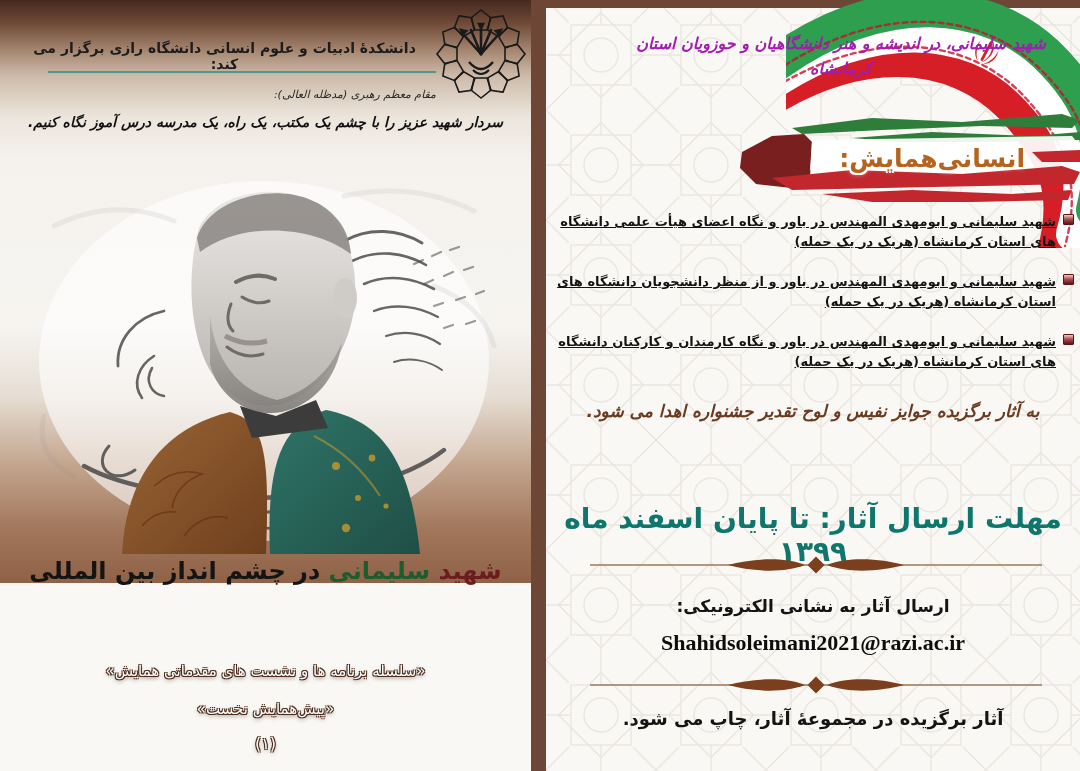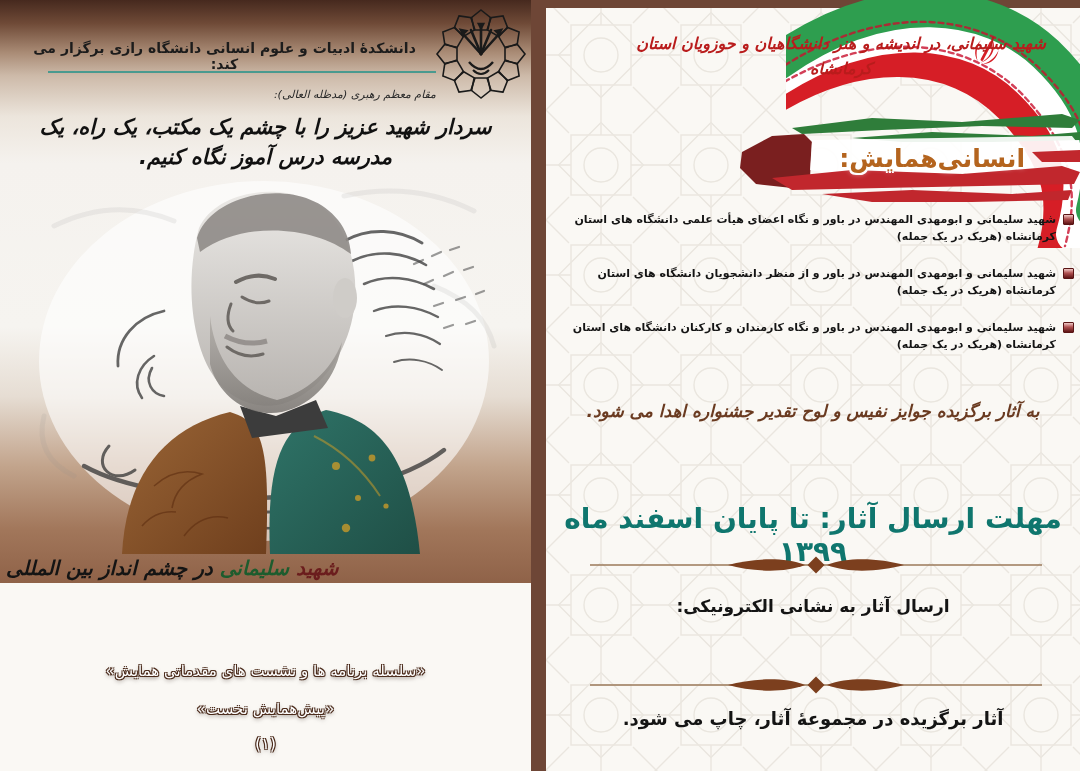--- a/index.html
+++ b/index.html
@@ -29,27 +29,27 @@
   .teal-rule {
     position: absolute; top: 71px; right: 95px; left: 48px; height: 2px;
     background: #4a9a8f;
   }
   .quote-attribution {
     position: absolute; top: 88px; right: 95px;
     font-size: 11px; font-style: italic; color: #2a2a2a;
   }
   .leader-quote {
     position: absolute; top: 112px; right: 8px; left: 8px;
-    font-size: 21px; font-weight: bold; font-style: italic; color: #111;
+    font-size: 14px; font-weight: bold; font-style: italic; color: #111;
     text-align: center; line-height: 1.45;
   }
   .portrait-wrap { position: absolute; top: 166px; left: 14px; width: 502px; height: 388px; }
   .left-title {
     position: absolute; top: 556px; right: 6px; left: 6px;
-    text-align: left; font-size: 20px; font-weight: bold; font-style: italic;
+    text-align: center; font-size: 24px; font-weight: bold; 
     line-height: 1.25; white-space: nowrap;
   }
   .left-title .seg-maroon { color: #6b1d1d; }
   .left-title .seg-green  { color: #1d5c2e; }
   .left-title .seg-black  { color: #141414; }
   .outline-white {
     color: #fff; font-weight: normal;
     text-shadow: 1px 1px 0 #4a2a1a, -1px -1px 0 #4a2a1a, 1px -1px 0 #4a2a1a,
                  -1px 1px 0 #4a2a1a, 0 2px 4px rgba(30,15,5,.55);
   }
@@ -62,37 +62,37 @@
   .right-panel {
     position: absolute; left: 546px; top: 0; width: 534px; height: 771px;
     background: #faf8f4; overflow: hidden;
   }
   .pattern-layer { position: absolute; inset: 0; z-index: 0; }
   .top-brown-bar { position: absolute; top: 0; left: 0; right: 0; height: 8px; background: #6e4636; z-index: 1; }
   .flag-wrap { position: absolute; top: -4px; right: -6px; width: 300px; height: 252px; z-index: 3; }
   .right-title {
     position: absolute; top: 32px; right: 8px; left: 64px; z-index: 4;
     text-align: center; font-size: 16px; font-weight: bold; font-style: italic;
-    color: #b91c1c; line-height: 1.55;
+    color: #a21caf; line-height: 1.55;
   }
   .banner-wrap { position: absolute; top: 112px; right: 0; width: 348px; height: 96px; z-index: 4; }
   .banner-label {
     position: absolute; top: 32px; right: 55px; z-index: 5;
     font-size: 25px; font-weight: bold; color: #b4641e; letter-spacing: 0;
     text-shadow: 1.5px 1.5px 0 #fff, -1.5px -1.5px 0 #fff, 1.5px -1.5px 0 #fff,
                  -1.5px 1.5px 0 #fff, 0 0 6px #fff;
   }
   .themes-list { position: absolute; top: 212px; right: 6px; left: 8px; z-index: 4; }
   .theme-item { display: flex; align-items: flex-start; margin-bottom: 21px; }
   .bullet-square {
     flex: 0 0 auto; width: 11px; height: 11px; margin-top: 2px; margin-left: 7px;
     border: 1px solid #5a1515; border-radius: 1px;
     background: linear-gradient(180deg, #f0c9c6 0%, #b05050 45%, #5e1414 100%);
   }
-  .theme-text { font-size: 11px; font-weight: bold; color: #141414; line-height: 1.5; }
+  .theme-text { font-size: 13px; font-weight: bold; color: #141414; line-height: 1.5; text-decoration: underline; }
   .award-note {
     position: absolute; top: 398px; right: 10px; left: 10px; z-index: 4;
     text-align: center; font-size: 17px; font-weight: bold; font-style: italic;
     color: #6a3a20; line-height: 1.6;
   }
   .deadline-line {
     position: absolute; top: 502px; right: 8px; left: 8px; z-index: 4;
     text-align: center; font-size: 28px; font-weight: bold; color: #0f766e;
   }
   .ornament { position: absolute; right: 38px; left: 44px; height: 26px; z-index: 4; }
@@ -345,20 +345,21 @@
     <div class="ornament ornament-1">
       <svg viewBox="0 0 452 26" width="100%" height="26" preserveAspectRatio="none">
         <line x1="0" y1="13" x2="452" y2="13" stroke="#9b7a5a" stroke-width="1.6"></line>
         <path d="M 215,13 C 192,4 160,7 138,13 C 160,19 192,22 215,13 Z" fill="#7c3f1e"></path>
         <path d="M 237,13 C 260,4 292,7 314,13 C 292,19 260,22 237,13 Z" fill="#7c3f1e"></path>
         <rect x="220" y="7" width="12" height="12" transform="rotate(45 226 13)" fill="#7c3f1e"></rect>
       </svg>
     </div>
 
     <div class="email-label">ارسال آثار به نشانی الکترونیکی:</div>
+    <div class="email-address">Shahidsoleimani2021@razi.ac.ir</div>
 
     <div class="ornament ornament-2">
       <svg viewBox="0 0 452 26" width="100%" height="26" preserveAspectRatio="none">
         <line x1="0" y1="13" x2="452" y2="13" stroke="#9b7a5a" stroke-width="1.6"></line>
         <path d="M 215,13 C 192,4 160,7 138,13 C 160,19 192,22 215,13 Z" fill="#7c3f1e"></path>
         <path d="M 237,13 C 260,4 292,7 314,13 C 292,19 260,22 237,13 Z" fill="#7c3f1e"></path>
         <rect x="220" y="7" width="12" height="12" transform="rotate(45 226 13)" fill="#7c3f1e"></rect>
       </svg>
     </div>
 

